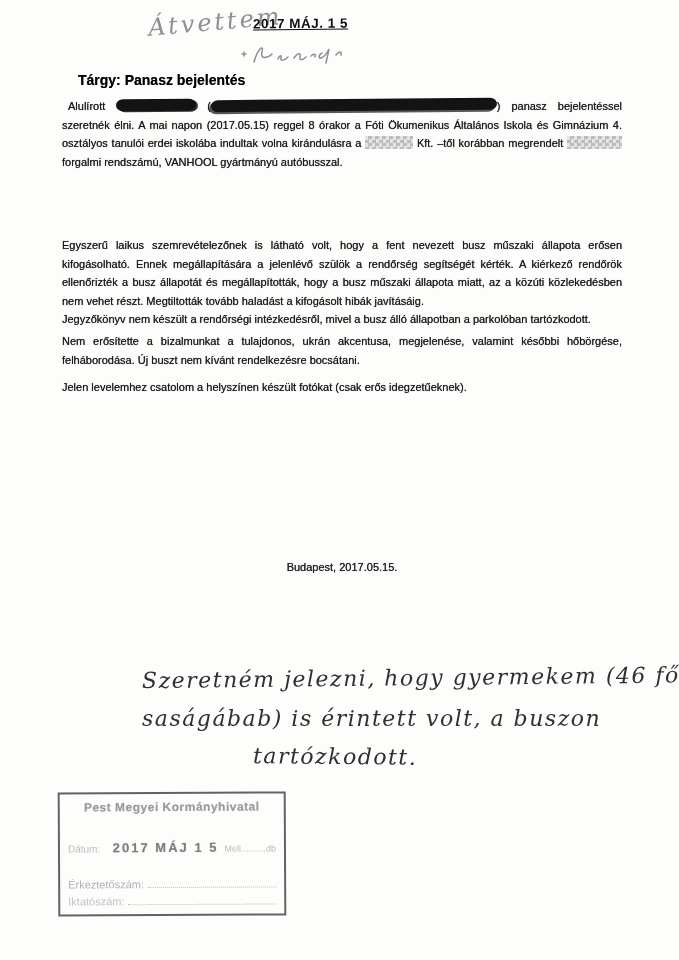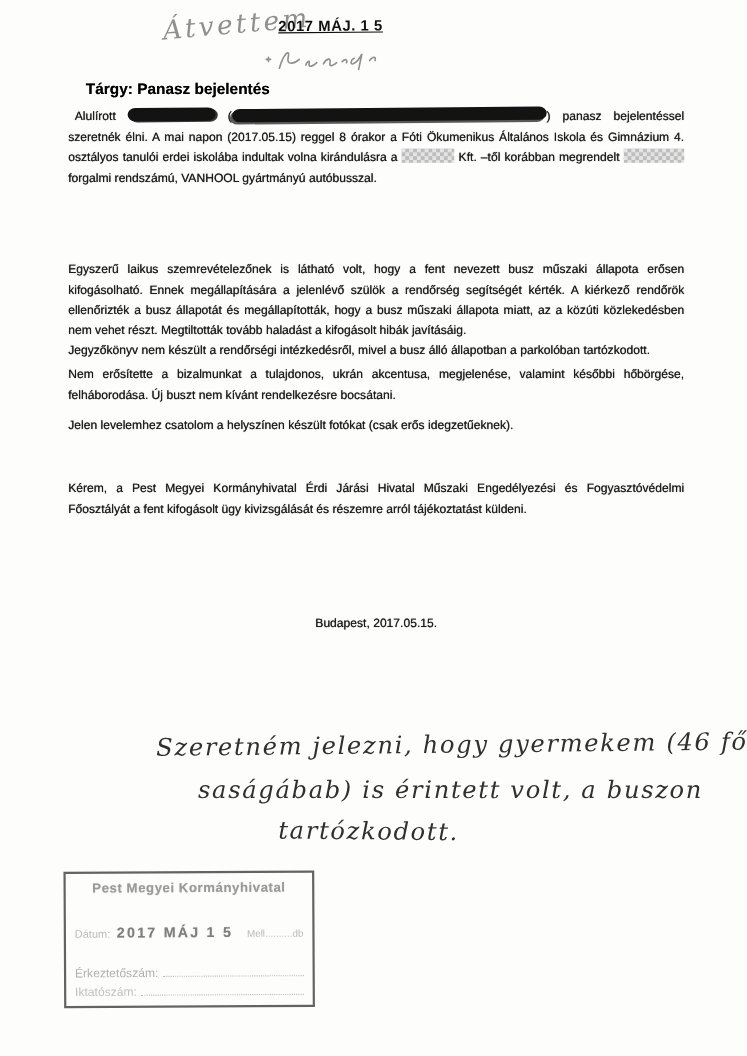--- a/index.html
+++ b/index.html
@@ -59,21 +59,21 @@
   .redact-black.bar-2{width:286px;box-shadow:-2px 2px 0 rgba(19,19,19,.7);}
   .redact-pixel{
     display:inline-block;height:13px;vertical-align:-2px;
     background:repeating-conic-gradient(#bdbdbd 0% 25%, #e4e4e4 0% 50%) 0 0/7px 7px;
   }
   .redact-pixel.pix-1{width:48px;}
   .redact-pixel.pix-2{width:55px;}
   
   .note-line{position:absolute;font-size:22px;color:#303030;letter-spacing:1.5px;}
   .note-l1{left:142px;top:665px;transform:rotate(-0.6deg);}
-  .note-l2{left:142px;top:706px;margin-left:38px;}
+  .note-l2{left:142px;top:706px;}
   .note-l3{left:253px;top:744px;transform:rotate(0.5deg);}
   
   .stamp-box{
     position:absolute;left:58px;top:792px;
     width:228px;height:124px;
     border:2px solid #4e4e4e;
     box-sizing:border-box;
     opacity:.88;
     transform:rotate(-0.3deg);
     padding:6px 8px;
@@ -84,21 +84,21 @@
     color:#8d8d8d;letter-spacing:0.5px;
     text-shadow:0 0 1px rgba(140,140,140,.6);
   }
   .stamp-daterow{
     position:absolute;left:8px;right:8px;top:46px;
     display:flex;align-items:baseline;gap:6px;
   }
   .stamp-date-label{font-size:10px;color:#b3b3b3;}
   .stamp-date-value{
     font-size:13px;font-weight:700;color:#6d6d6d;
-    letter-spacing:2px;white-space:nowrap;flex:1;text-align:left;
+    letter-spacing:2px;white-space:nowrap;flex:1;text-align:right;
     text-shadow:0 0 1px rgba(109,109,109,.5);
   }
   .stamp-attach{font-size:9px;color:#b0b0b0;white-space:nowrap;}
   .stamp-row{
     position:absolute;left:8px;right:8px;
     display:flex;align-items:baseline;gap:4px;
   }
   .stamp-row .leader{flex:1;border-bottom:1.5px dotted #b5b5b5;height:9px;}
   .stamp-r1{top:84px;}
   .stamp-r2{top:101px;}
@@ -130,21 +130,20 @@
 
   <div class="typed" style="top:200px;margin-top:36px;">
     <p class="typed" style="position:static;margin:0;">Egyszerű laikus szemrevételezőnek is látható volt, hogy a fent nevezett busz műszaki állapota erősen kifogásolható. Ennek megállapítására a jelenlévő szülök a rendőrség segítségét kérték.  A kiérkező rendőrök ellenőrizték a busz állapotát és megállapították, hogy a busz műszaki állapota miatt, az a közúti közlekedésben nem vehet részt. Megtiltották tovább haladást a kifogásolt hibák javításáig.</p>
     <p class="typed" style="position:static;margin:0;">Jegyzőkönyv nem készült a rendőrségi intézkedésről, mivel a busz álló állapotban a parkolóban tartózkodott.</p>
   </div>
 
   <p class="typed" style="top:378px;">Jelen  levelemhez csatolom a helyszínen készült fotókat (csak erős idegzetűeknek).</p>
 
   <p class="typed" style="top:332px;">Nem erősítette a bizalmunkat a tulajdonos, ukrán akcentusa, megjelenése, valamint későbbi hőbörgése, felháborodása. Új buszt nem kívánt rendelkezésre bocsátani.</p>
 
-  <p class="typed" style="top:435px;">Kérem, a Pest Megyei Kormányhivatal Érdi Járási Hivatal Műszaki Engedélyezési és Fogyasztóvédelmi Főosztályát a fent kifogásolt ügy kivizsgálását és részemre arról tájékoztatást küldeni.</p>
 
   <p class="typed" style="top:558px;text-align:center;">Budapest, 2017.05.15.</p>
 
   <div class="handwrite note-line note-l1">Szeretném jelezni, hogy gyermekem (46 fő tár-</div>
   <div class="handwrite note-line note-l2">saságábab) is érintett volt, a buszon</div>
   <div class="handwrite note-line note-l3">tartózkodott.</div>
 
   <div class="stamp-box">
     <div class="stamp-office">Pest Megyei Kormányhivatal</div>
     <div class="stamp-daterow">

